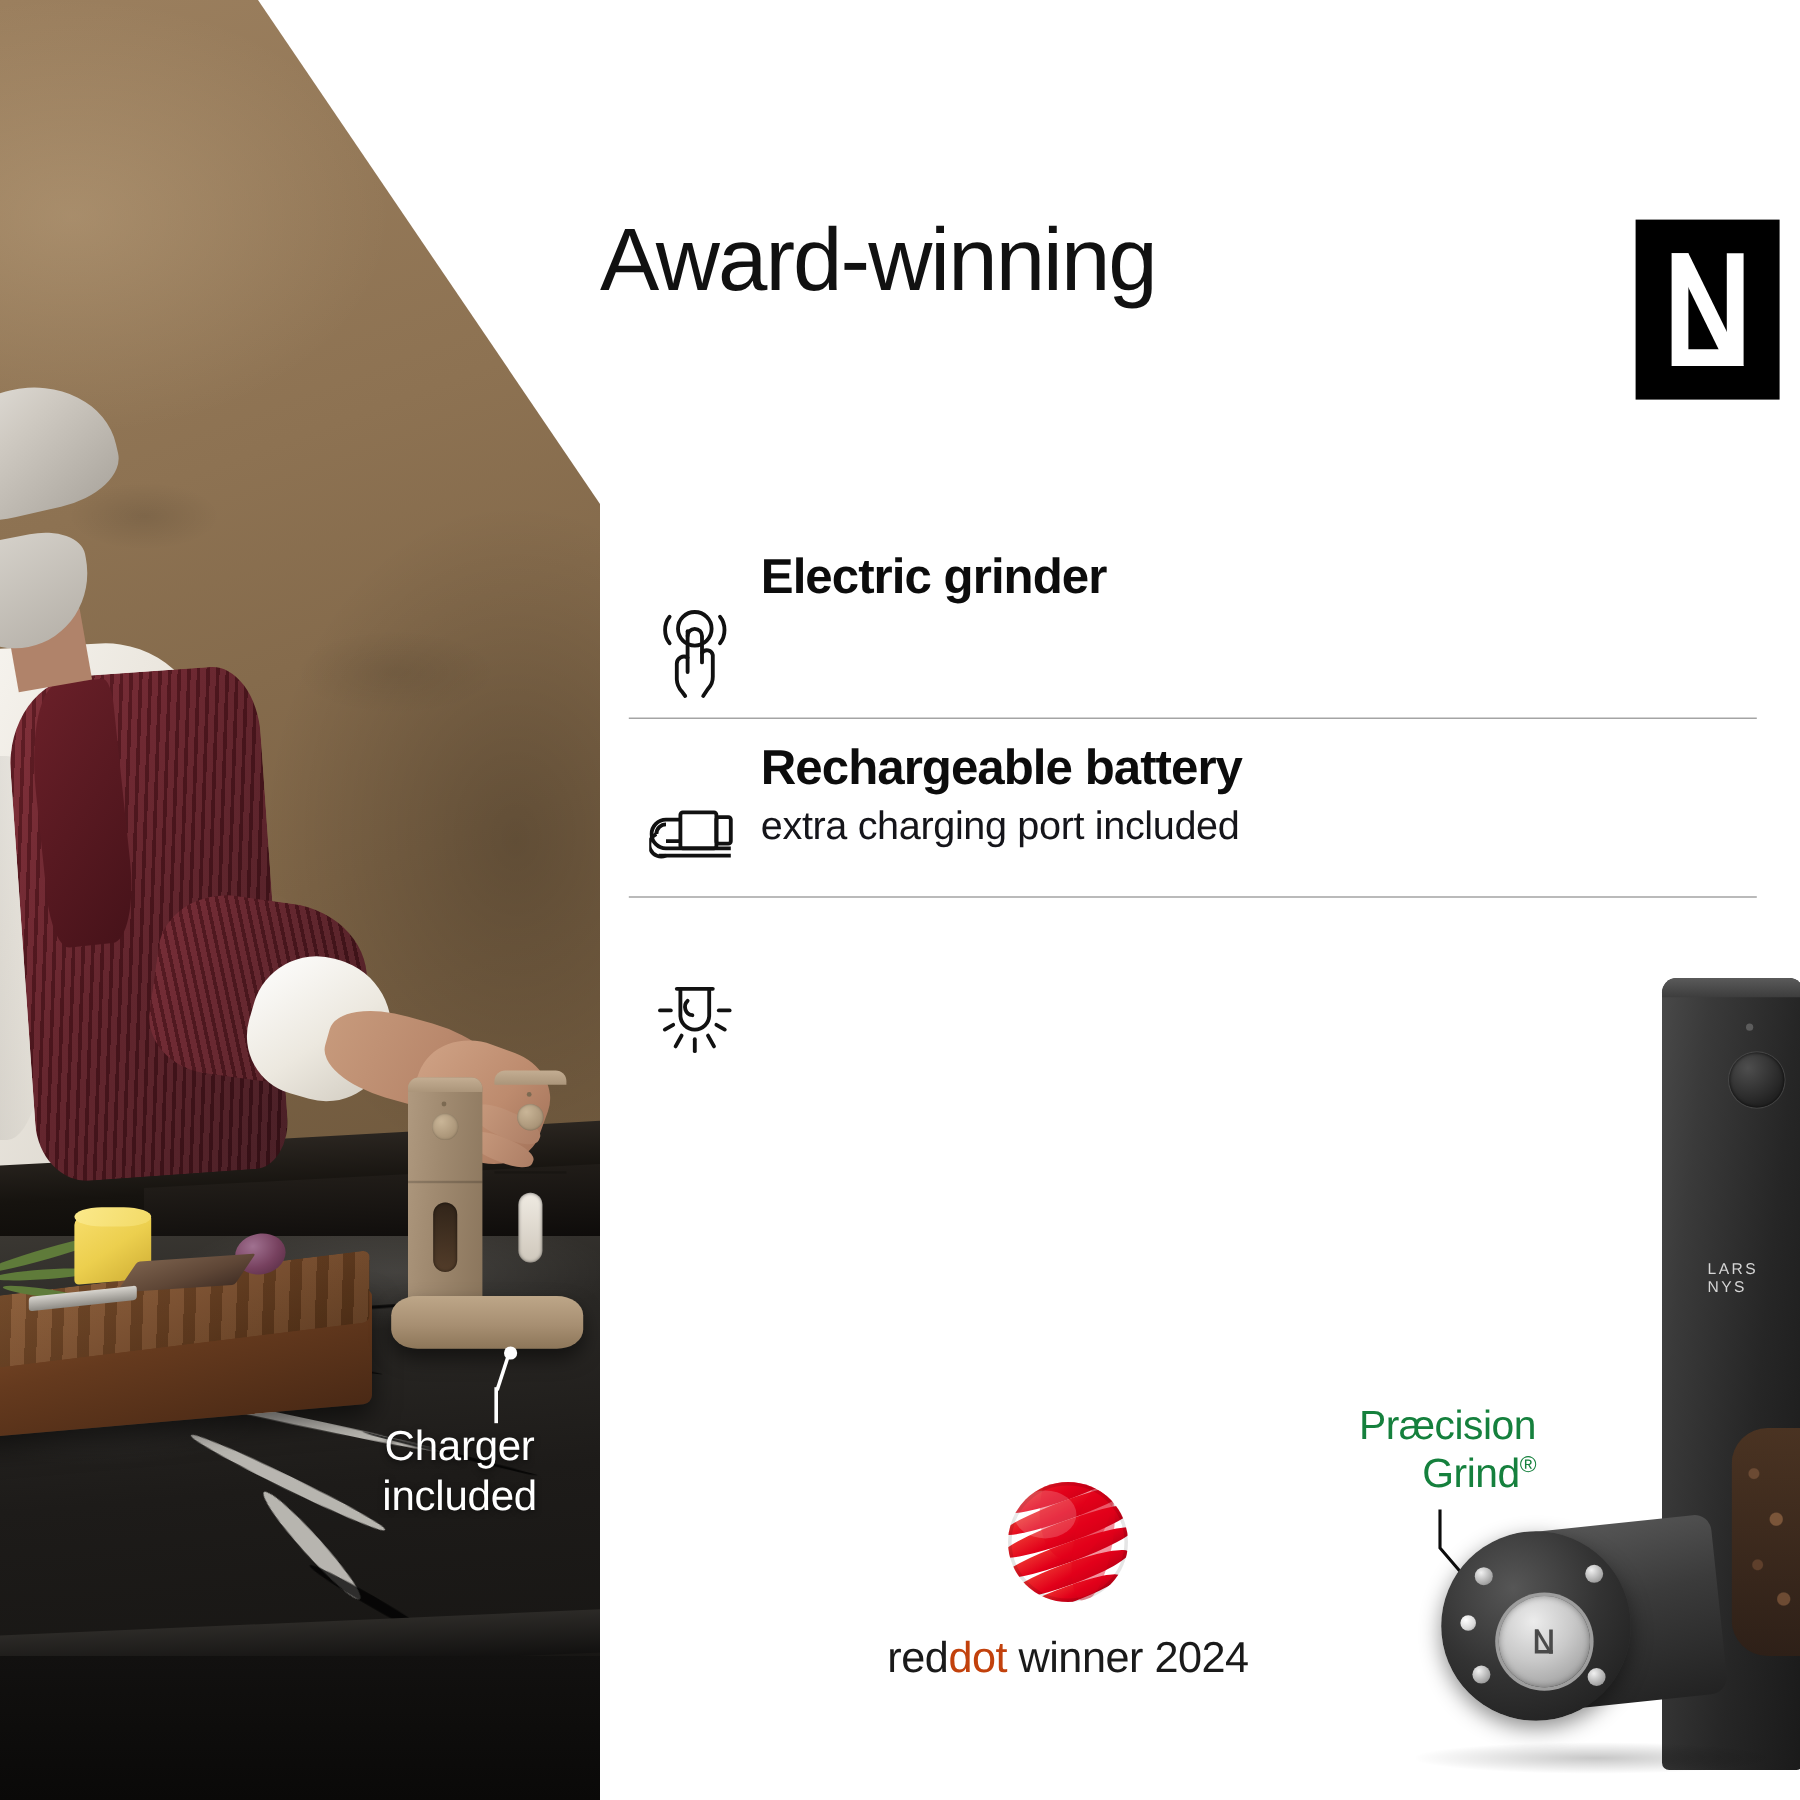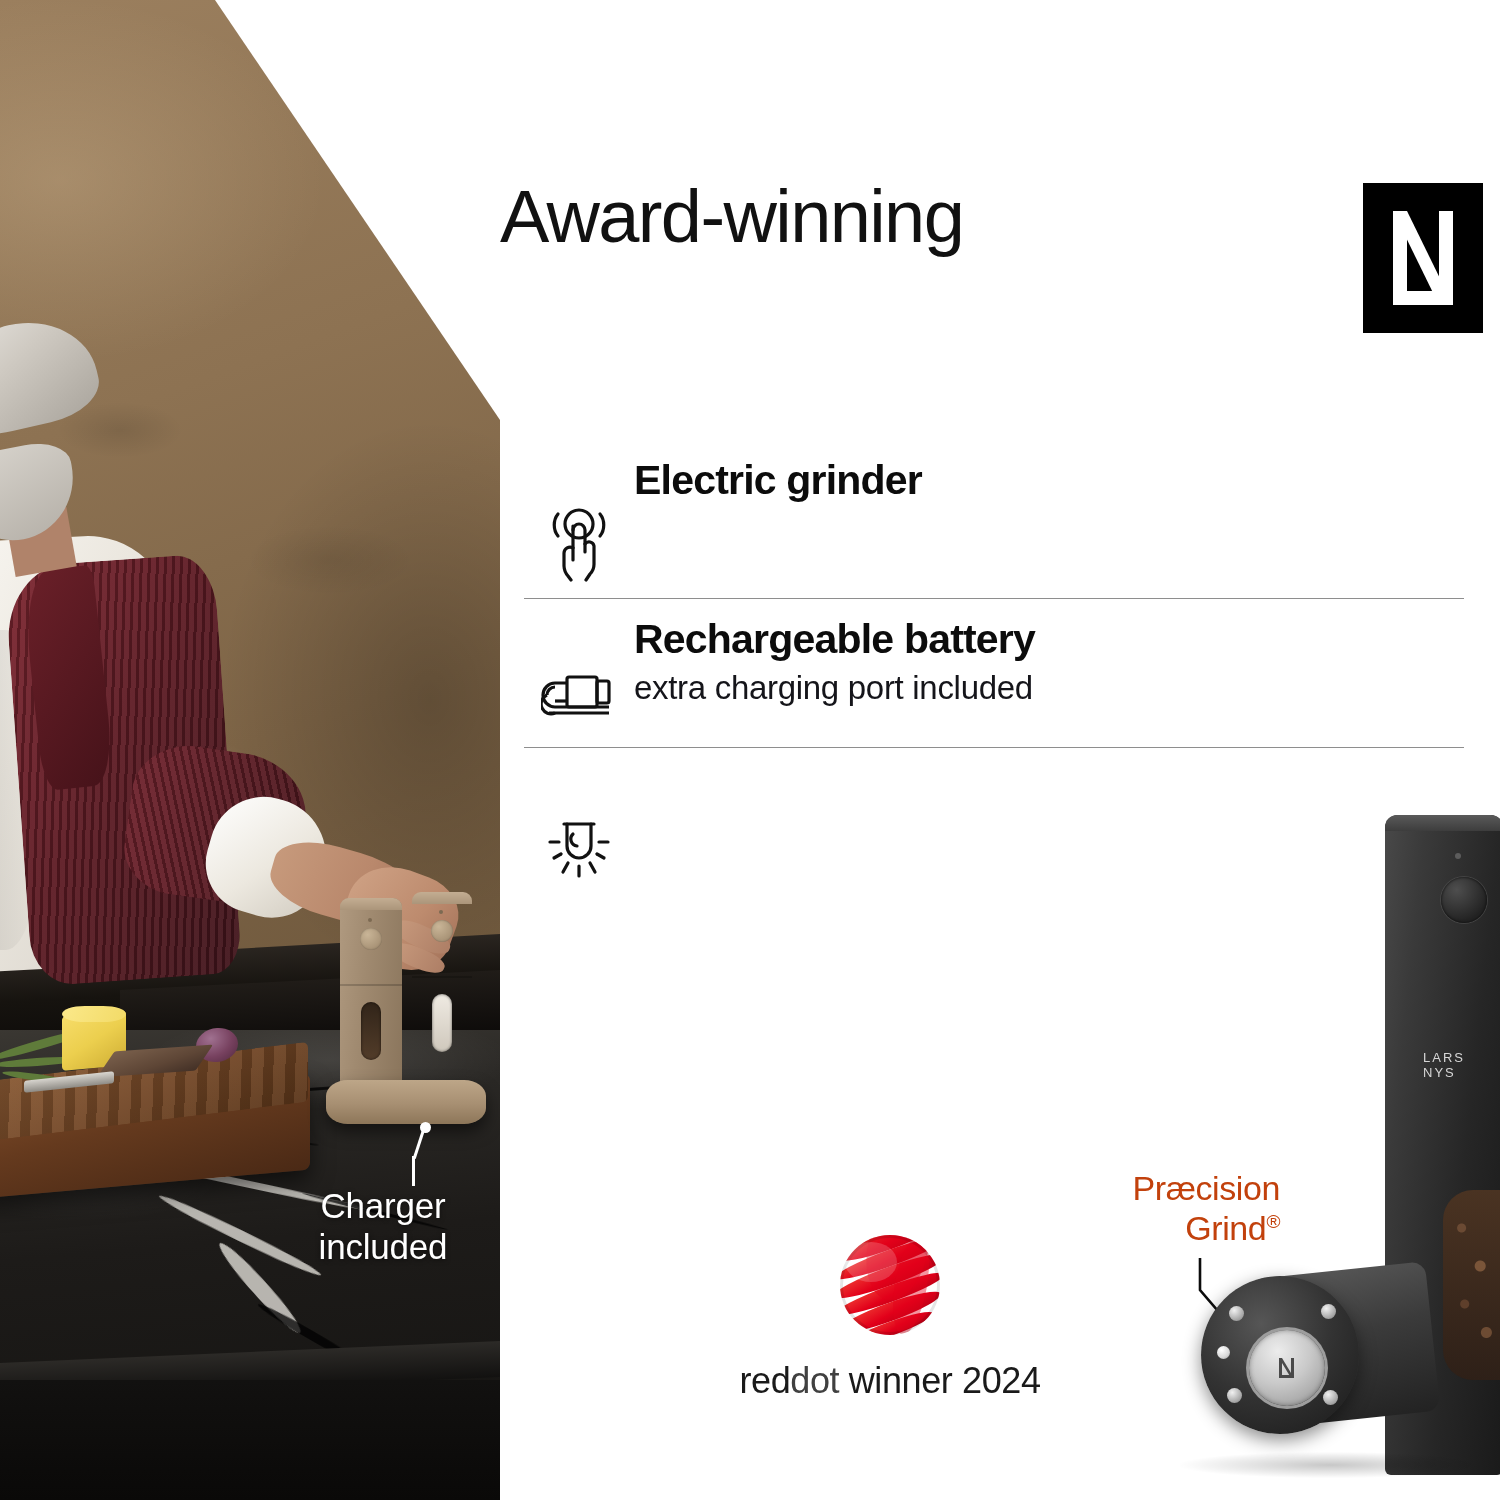--- a/index.html
+++ b/index.html
@@ -269,26 +269,26 @@
 
   
   #reddot{ position:absolute; left:700px; top:1232px; width:380px; }
   #reddot-sphere{
     position:relative; width:106px; height:106px; margin:0 auto;
   }
   #reddot-caption{
     margin-top:22px; text-align:center;
     font-size:36px; letter-spacing:-.4px; color:#1a1a1a; font-weight:400;
   }
-  .rd-red{ color:#404040; }
+  .rd-red{ color:#c2410c; }
 
   
   #precision-annotation{ position:absolute; left:1060px; top:1168px; width:220px; }
   #precision-label{
-    font-size:34px; line-height:1.18; color:#c2410c; text-align:right;
+    font-size:34px; line-height:1.18; color:#15803d; text-align:right;
     letter-spacing:-.4px;
   }
   #precision-label sup{ font-size:19px; vertical-align:super; }
 
   
   #tall-grinder{
     position:absolute; left:1385px; top:815px; width:118px; height:660px;
     background:linear-gradient(96deg,#494949 0%, #3a3a3a 22%, #262626 62%, #1a1a1a 100%);
     border-radius:12px 12px 6px 6px;
     overflow:hidden;

